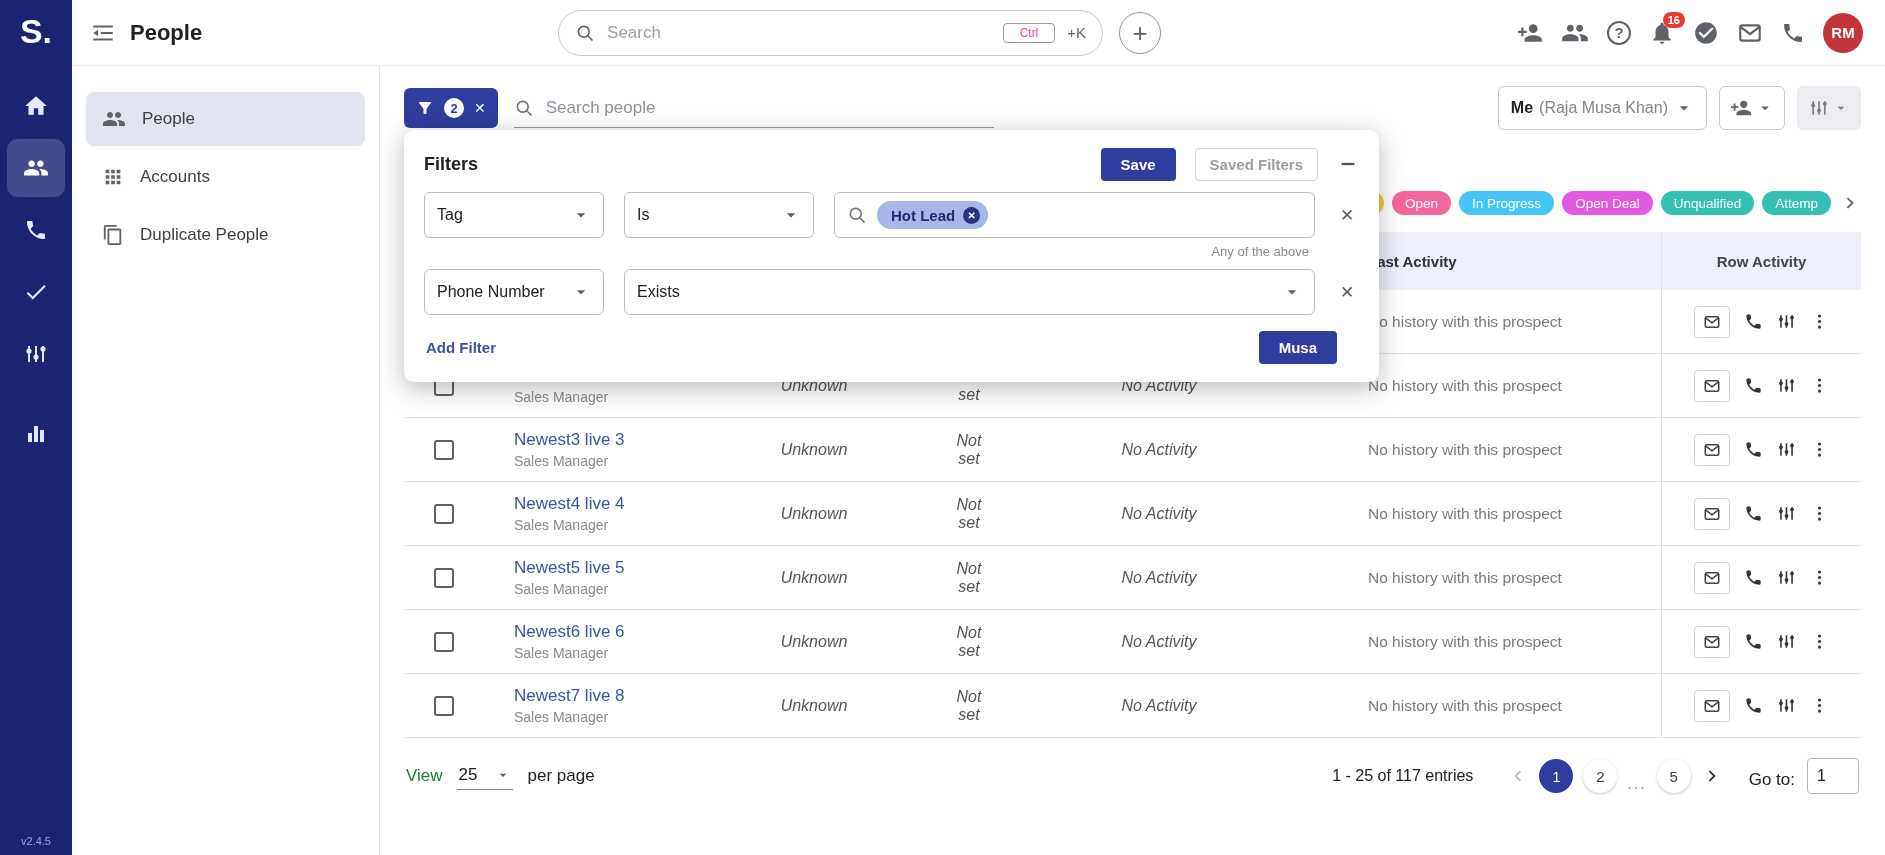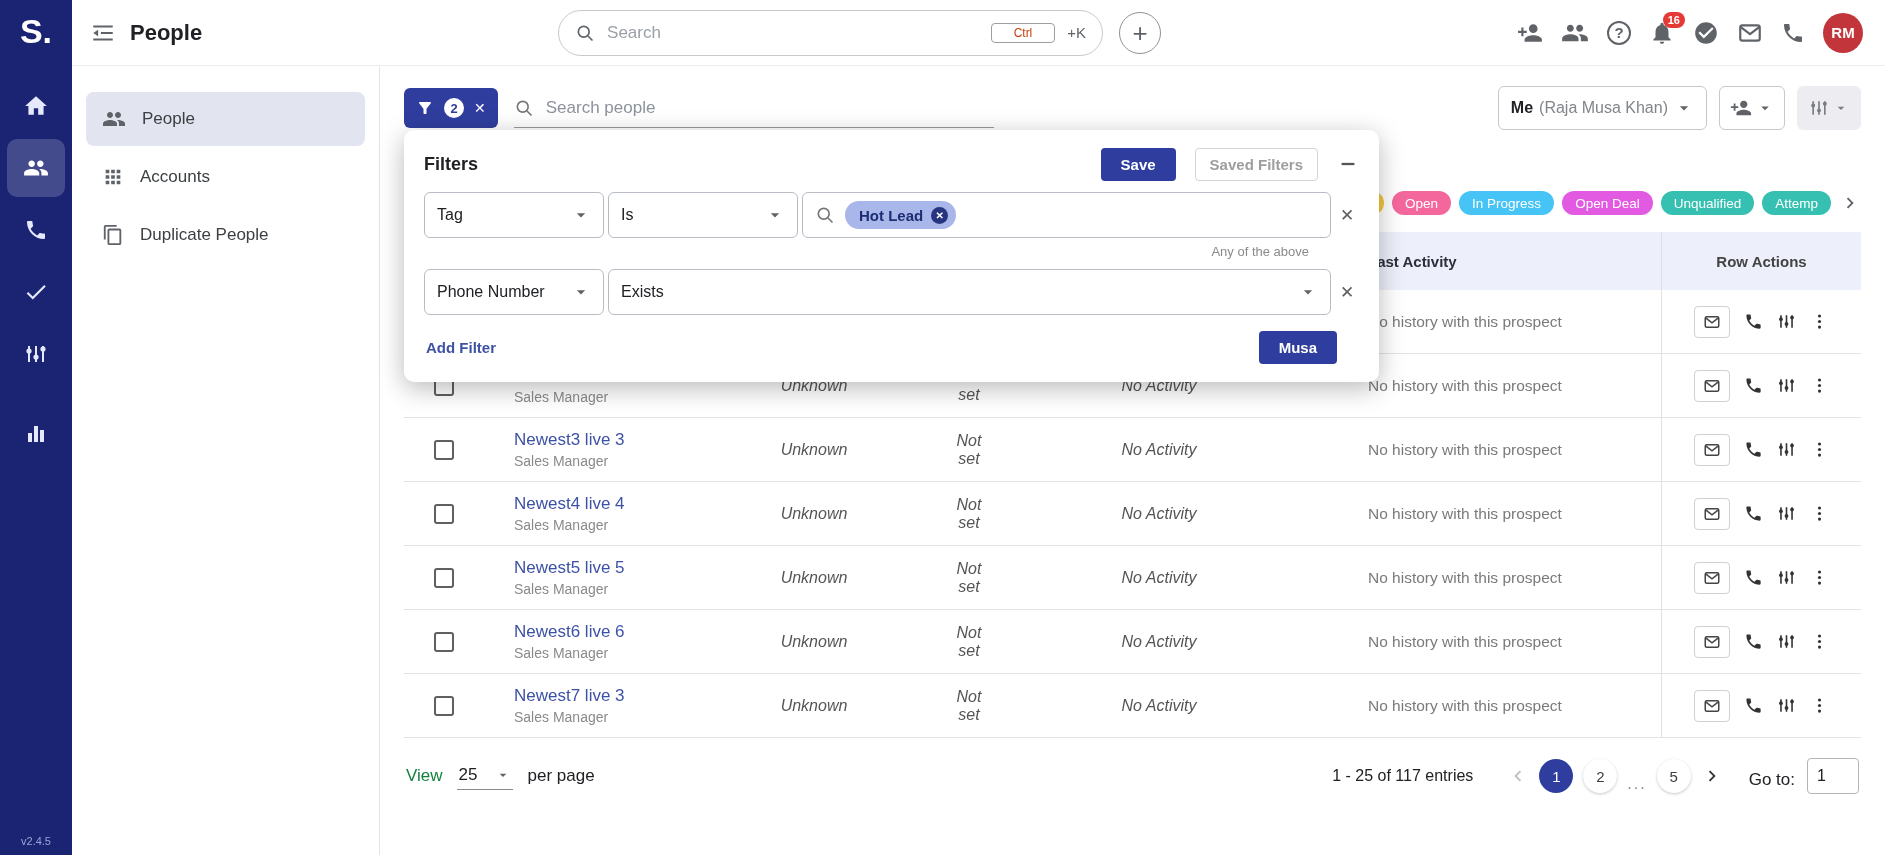--- a/index.html
+++ b/index.html
@@ -20,21 +20,21 @@
   .main-col { flex:1; display:flex; flex-direction:column; min-width:0; }
 
   
   .topbar { height:66px; flex:none; display:flex; align-items:center; padding:0 22px 0 18px; border-bottom:1px solid #ececec; background:#fff; }
   .icon-btn { display:inline-flex; align-items:center; justify-content:center; cursor:pointer; color:#5f6368; background:none; border:none; }
   .page-title { font-size:22px; font-weight:700; margin-left:14px; color:#202124; }
   .topbar-center { flex:1; display:flex; align-items:center; justify-content:center; gap:16px; min-width:0; }
   .global-search { width:545px; height:46px; border:1px solid #c9c9c9; border-radius:23px; display:flex; align-items:center; padding:0 16px; gap:12px; background:#fff; }
   .global-search input { flex:1; border:none; outline:none; font-size:17px; color:#202124; background:transparent; }
   .global-search input::placeholder { color:#9aa0a6; }
-  .kbd { border:1px solid #9e9e9e; border-radius:4px; font-size:12px; color:#c2410c; padding:2px 22px; }
+  .kbd { border:1px solid #9e9e9e; border-radius:4px; font-size:12px; color:#ec4899; padding:2px 16px; }
   .kbd-suffix { font-size:15px; color:#5f6368; }
   .quick-add { width:42px; height:42px; border:1.5px solid #8f9399; border-radius:50%; background:#fff; font-size:26px; line-height:1; color:#5f6368; display:flex; align-items:center; justify-content:center; cursor:pointer; }
   .topbar-right { display:flex; align-items:center; gap:18px; }
   .bell-wrap { position:relative; }
   .badge { position:absolute; top:-8px; right:-10px; background:#e53935; color:#fff; font-size:11px; font-weight:700; border-radius:9px; padding:2px 5px; }
   .help-circle { width:24px; height:24px; border:2px solid #5f6368; border-radius:50%; color:#5f6368; font-size:15px; font-weight:700; display:flex; align-items:center; justify-content:center; }
   .avatar { width:40px; height:40px; border-radius:50%; background:#c2363b; color:#fff; font-size:15px; font-weight:700; display:flex; align-items:center; justify-content:center; cursor:pointer; }
 
   
   .body-row { flex:1; display:flex; min-height:0; }
@@ -102,21 +102,21 @@
   .goto-input { width:52px; height:36px; border:1px solid #b5b5b5; border-radius:4px; font-size:16px; padding-left:9px; outline:none; color:#202124; }
 
   
   .filters-panel { position:absolute; top:64px; left:24px; width:975px; background:#fff; border-radius:10px; box-shadow:0 6px 26px rgba(0,0,0,.28); z-index:20; padding:16px 20px 18px; }
   .fp-header { display:flex; align-items:center; height:36px; }
   .fp-title { font-size:18px; font-weight:700; color:#202124; }
   .fp-head-right { margin-left:auto; display:flex; align-items:center; gap:19px; }
   .btn-primary { background:#2f3e9e; color:#fff; border:none; border-radius:4px; font-size:15px; font-weight:700; padding:8px 20px; cursor:pointer; font-family:inherit; }
   .btn-ghost { background:#fff; color:#9e9e9e; border:1px solid #d5d5d5; border-radius:4px; font-size:15px; font-weight:700; padding:7px 14px; cursor:default; font-family:inherit; }
   .fp-minus { color:#555; cursor:pointer; }
-  .fp-row { display:flex; align-items:center; gap:4px; margin-top:10px; }
+  .fp-row { display:flex; align-items:center; gap:20px; margin-top:10px; }
   .fp-select { height:46px; border:1px solid #b8bcc4; border-radius:6px; display:flex; align-items:center; padding:0 12px; gap:8px; font-size:16px; color:#202124; cursor:pointer; background:#fff; }
   .fp-select .lbl { flex:1; }
   .w-field { width:180px; flex:none; }
   .w-op { width:190px; flex:none; }
   .fp-flex { flex:1; min-width:0; }
   .fp-valuebox { flex:1; height:46px; border:1px solid #b8bcc4; border-radius:6px; display:flex; align-items:center; gap:10px; padding:0 12px; color:#757575; }
   .hl-chip { background:#a9b6ea; color:#1d2d73; font-weight:700; font-size:15px; border-radius:15px; height:28px; display:flex; align-items:center; gap:8px; padding:0 8px 0 14px; }
   .hl-chip-x { width:17px; height:17px; border-radius:50%; background:#27347f; color:#fff; font-size:10px; display:flex; align-items:center; justify-content:center; cursor:pointer; }
   .fp-row-x { color:#616161; font-size:17px; cursor:pointer; width:24px; text-align:center; flex:none; }
   .fp-note { text-align:right; font-size:13px; color:#8a8a8a; padding:6px 50px 0 0; }
@@ -364,21 +364,21 @@
         </div>
 
         <div class="ptable">
           <div class="trow thead">
             <div class="cell-check"></div>
             <div></div>
             <div></div>
             <div></div>
             <div></div>
             <div class="head-last">Last Activity</div>
-            <div class="cell-actions">Row Actions</div>
+            <div class="cell-actions">Row Activity</div>
           </div>
 
           <div class="trow tbody-row">
             <div class="cell-check">
                 <span class="checkbox"></span>
               </div>
             <div class="cell-name">
                 <a class="name-link"></a>
                 <div class="name-sub"></div>
               </div>
@@ -648,21 +648,21 @@
                   </svg>
                 </span>
             </div>
           </div>
 
           <div class="trow tbody-row">
             <div class="cell-check">
                 <span class="checkbox"></span>
               </div>
             <div class="cell-name">
-                <a class="name-link">Newest7 live 3</a>
+                <a class="name-link">Newest7 live 8</a>
                 <div class="name-sub">Sales Manager</div>
               </div>
             <div class="cell-c">Unknown</div>
             <div class="cell-c"><span class="notset-inner">Not set</span></div>
             <div class="cell-c">No Activity</div>
             <div class="cell-hist">No history with this prospect</div>
             <div class="cell-actions">
               <span class="act-box">
                   <svg width="18" height="18" viewBox="0 0 24 24">
                     <rect x="3" y="5" width="18" height="14" rx="2" fill="none" stroke="currentColor" stroke-width="2"></rect>

